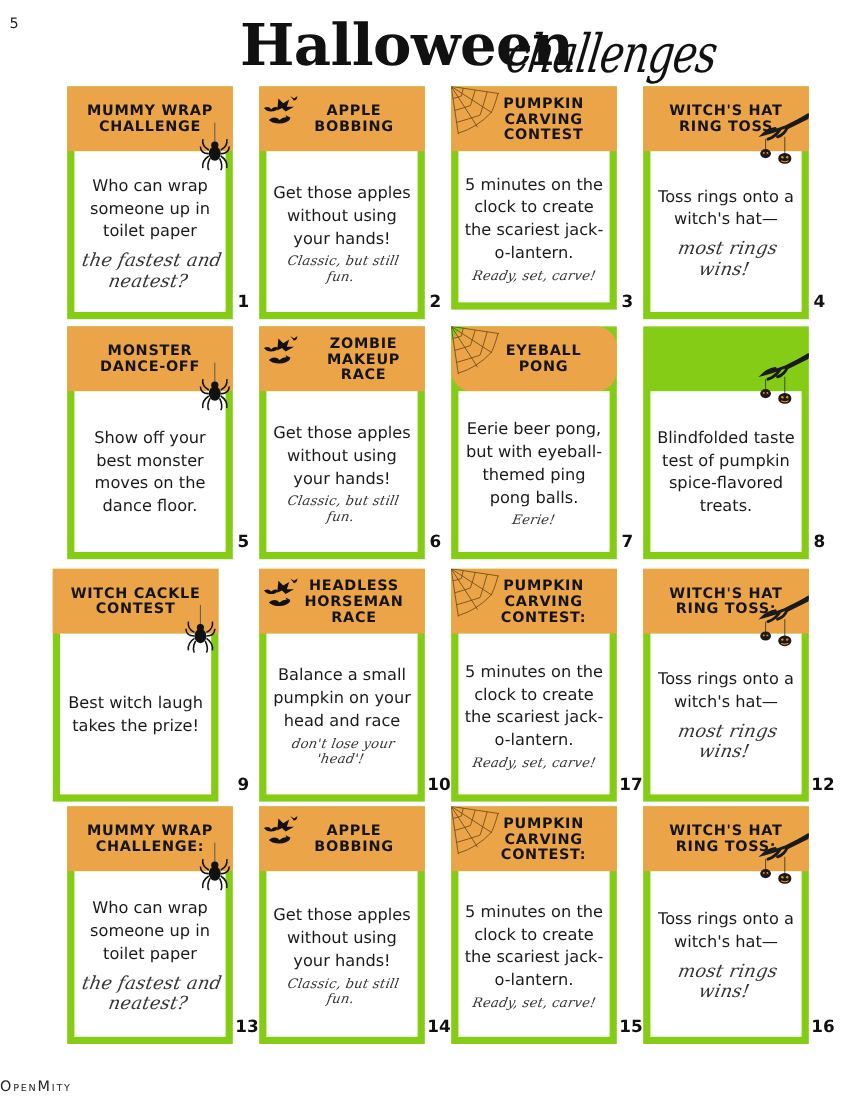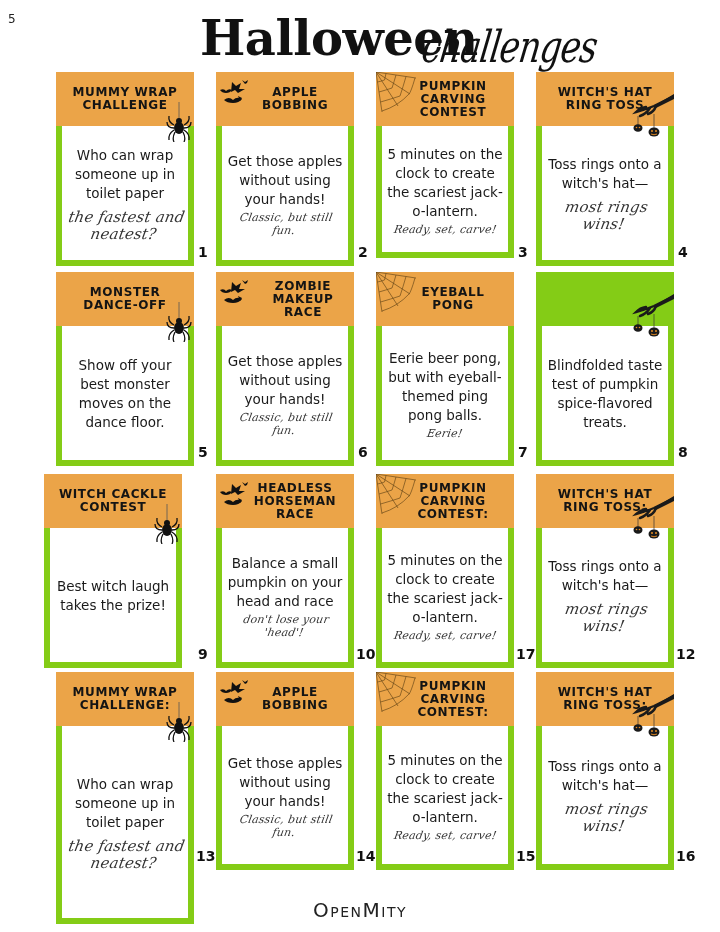--- a/index.html
+++ b/index.html
@@ -15,21 +15,21 @@
   .card { position: absolute; width: 138px; background: #84cc16; }
   .card .hdr { position: absolute; left: 0; top: 0; right: 0; height: 54px; background: #eba448; display: flex; align-items: center; justify-content: center; text-align: center; padding: 0 10px; }
   .card .hdr span { font-family: "DejaVu Sans", sans-serif; font-weight: 700; font-size: 12px; line-height: 13px; letter-spacing: 0.6px; color: #141414; text-transform: uppercase; }
   .card .body { position: absolute; left: 6px; right: 6px; top: 54px; bottom: 6px; background: #fff; display: flex; flex-direction: column; align-items: center; justify-content: center; text-align: center; padding: 6px 4px 4px; }
   .card .desc { font-family: "DejaVu Sans", sans-serif; font-size: 13.5px; line-height: 19px; color: #1a1a1a; font-weight: 400; }
   .card .script { font-family: "DejaVu Serif", serif; font-style: italic; font-size: 11px; color: #333; margin-top: 2px; transform: skewX(-10deg); letter-spacing: 0.2px; }
   .card .script.big { font-size: 15px; line-height: 17px; margin-top: 6px; }
   .num { position: absolute; font-family: "DejaVu Sans", sans-serif; font-weight: 700; font-size: 14px; color: #111; }
 
   .deco { position: absolute; pointer-events: none; }
-  .footer { position: absolute; left: 0; width: 720px; top: 898px; text-align: center; font-family: "DejaVu Sans", sans-serif; font-size: 20px; letter-spacing: 1.5px; color: #222; font-variant: small-caps; }
+  .footer { position: absolute; left: 0; width: 720px; top: 898px; text-align: left; font-family: "DejaVu Sans", sans-serif; font-size: 12px; letter-spacing: 1.5px; color: #222; font-variant: small-caps; }
 </style>
 </head>
 <body>
 
 <div class="page-num">5</div>
 
 <div class="title-wrap">
   <span class="title-main">Halloween</span>
   <span class="title-script">challenges</span>
 </div>
@@ -161,21 +161,21 @@
             <path d="M14 4 l4 4 l5 -3 l-2 6 l6 0 l-7 4 l-3 -3 l-4 2 z"></path>
             <path d="M2 12 q4 -2 6 1 q3 -3 6 -1 q-2 3 -6 3 q-4 0 -6 -3z"></path>
             <path d="M6 22 q5 -4 9 0 q4 -4 9 -1 q-3 4 -9 4 q-6 0 -9 -3z"></path>
             <path d="M24 2 l3 2 l3 -2 l-1 3 l-2 1 z"></path>
             <path d="M20 18 l4 2 l-2 3 z"></path>
           </g>
         </svg></span>
     </div>
     <div class="num" style="left: 358px; top: 444px;">6</div>
     <div class="card" style="left: 376px; top: 272px; height: 194px;">
-      <div class="hdr" style="padding-left: 26px;">
+      <div class="hdr" style="padding-left: 26px; border-radius: 17px;">
         <span>EYEBALL PONG</span>
       </div>
       <div class="body">
         <div class="desc">Eerie beer pong, but with eyeball-themed ping pong balls.</div>
         <div class="script">Eerie!</div>
       </div>
       <span class="deco" style="left: 0px; top: 0px;"><svg width="40" height="40" viewBox="0 0 40 40">
           <g stroke="#6b4a1a" stroke-width="0.7" fill="none">
             <path d="M0 0 L40 6"></path>
             <path d="M0 0 L34 22"></path>
@@ -289,21 +289,21 @@
           <ellipse cx="14" cy="34" rx="4.5" ry="3.8" fill="#1a1a1a"></ellipse>
           <ellipse cx="30" cy="38" rx="5.5" ry="4.5" fill="#1a1a1a"></ellipse>
           <circle cx="12.5" cy="33.5" r="0.8" fill="#e98c22"></circle>
           <circle cx="15.5" cy="33.5" r="0.8" fill="#e98c22"></circle>
           <circle cx="28" cy="37" r="1" fill="#e98c22"></circle>
           <circle cx="32" cy="37" r="1" fill="#e98c22"></circle>
           <path d="M27 40 q3 1.5 6 0" stroke="#e98c22" stroke-width="0.9" fill="none"></path>
         </svg></span>
     </div>
     <div class="num" style="left: 676px; top: 646px;">12</div>
-    <div class="card" style="left: 56px; top: 672px; height: 252px;">
+    <div class="card" style="left: 56px; top: 672px; height: 198px;">
       <div class="hdr">
         <span>MUMMY WRAP CHALLENGE:</span>
       </div>
       <div class="body">
         <div class="desc">Who can wrap someone up in toilet paper</div>
         <div class="script big">the fastest and neatest?</div>
       </div>
       <span class="deco" style="right: 2px; top: 30px;"><svg width="26" height="40" viewBox="0 0 26 40">
           <line x1="13" y1="0" x2="13" y2="18" stroke="#555" stroke-width="0.8"></line>
           <ellipse cx="13" cy="26" rx="5" ry="6" fill="#111"></ellipse>

